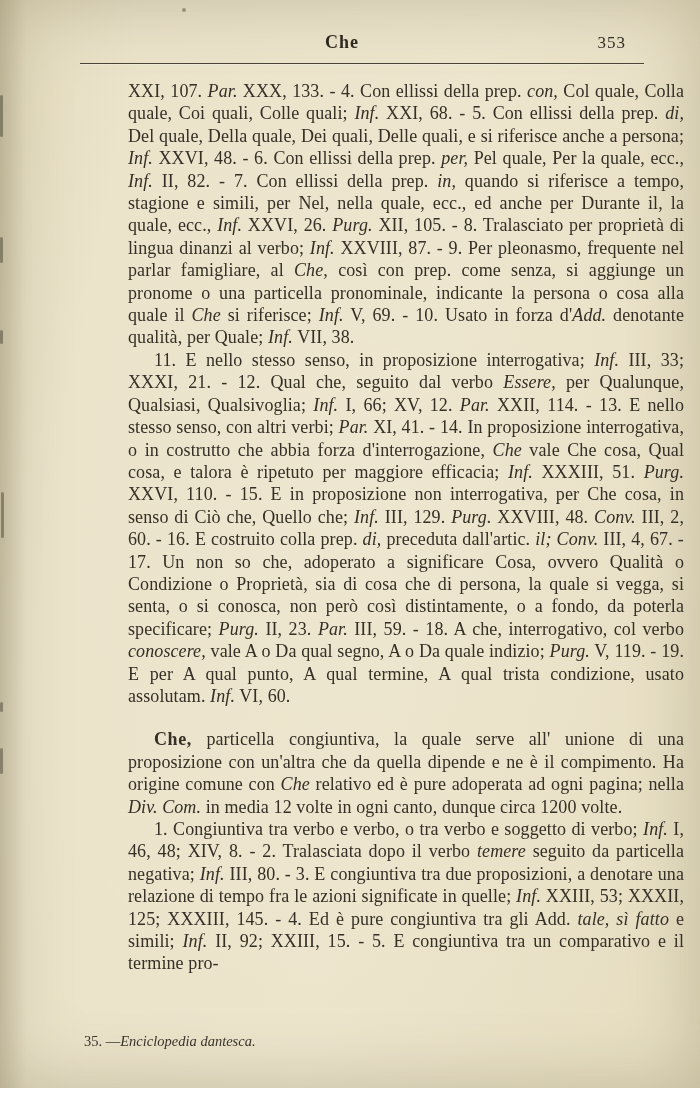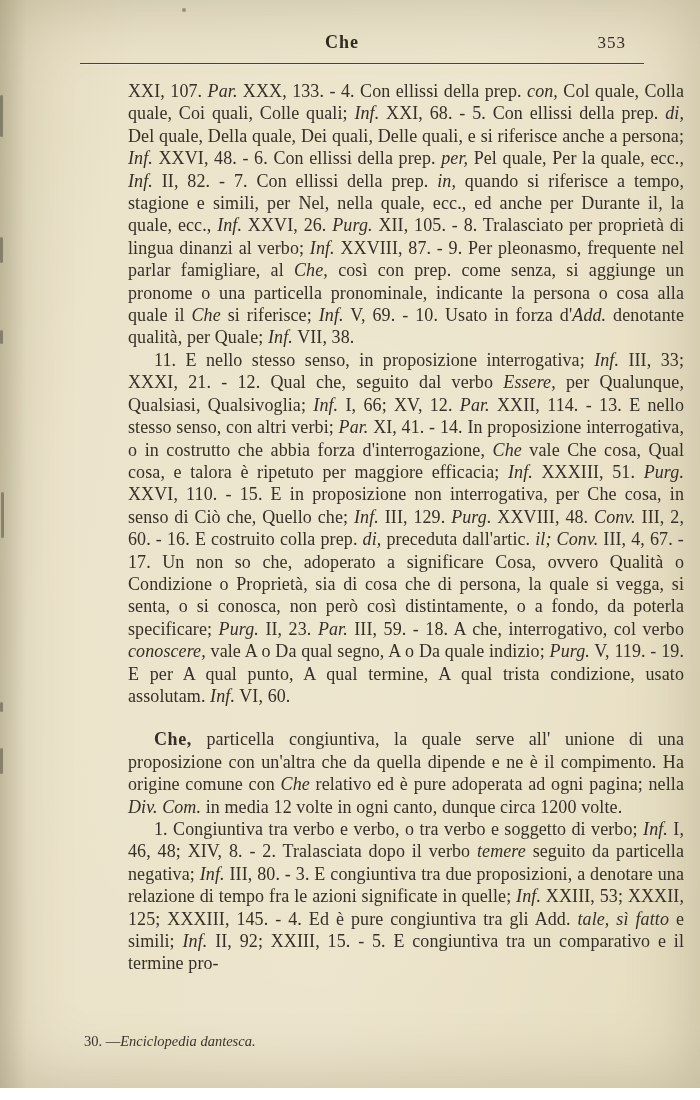--- a/index.html
+++ b/index.html
@@ -91,16 +91,16 @@
   <div class="header-rule"></div>
 
   <main class="text-block" id="text-block">
       <p class="para"><span>XXI, 107. </span><span class="i">Par.</span><span> XXX, 133. - 4. Con ellissi della prep. </span><span class="i">con,</span><span> Col quale, Colla quale, Coi quali, Colle quali; </span><span class="i">Inf.</span><span> XXI, 68. - 5. Con ellissi della prep. </span><span class="i">di,</span><span> Del quale, Della quale, Dei quali, Delle quali, e si riferisce anche a persona; </span><span class="i">Inf.</span><span> XXVI, 48. - 6. Con ellissi della prep. </span><span class="i">per,</span><span> Pel quale, Per la quale, ecc., </span><span class="i">Inf.</span><span> II, 82. - 7. Con ellissi della prep. </span><span class="i">in,</span><span> quando si riferisce a tempo, stagione e simili, per Nel, nella quale, ecc., ed anche per Durante il, la quale, ecc., </span><span class="i">Inf.</span><span> XXVI, 26. </span><span class="i">Purg.</span><span> XII, 105. - 8. Tralasciato per proprietà di lingua dinanzi al verbo; </span><span class="i">Inf.</span><span> XXVIII, 87. - 9. Per pleonasmo, frequente nel parlar famigliare, al </span><span class="i">Che,</span><span> così con prep. come senza, si aggiunge un pronome o una particella pronominale, indicante la persona o cosa alla quale il </span><span class="i">Che</span><span> si riferisce; </span><span class="i">Inf.</span><span> V, 69. - 10. Usato in forza d'</span><span class="i">Add.</span><span> denotante qualità, per Quale; </span><span class="i">Inf.</span><span> VII, 38.</span></p>
       <p class="para indent"><span>11. E nello stesso senso, in proposizione interrogativa; </span><span class="i">Inf.</span><span> III, 33; XXXI, 21. - 12. Qual che, seguito dal verbo </span><span class="i">Essere,</span><span> per Qualunque, Qualsiasi, Qualsivoglia; </span><span class="i">Inf.</span><span> I, 66; XV, 12. </span><span class="i">Par.</span><span> XXII, 114. - 13. E nello stesso senso, con altri verbi; </span><span class="i">Par.</span><span> XI, 41. - 14. In proposizione interrogativa, o in costrutto che abbia forza d'interrogazione, </span><span class="i">Che</span><span> vale Che cosa, Qual cosa, e talora è ripetuto per maggiore efficacia; </span><span class="i">Inf.</span><span> XXXIII, 51. </span><span class="i">Purg.</span><span> XXVI, 110. - 15. E in proposizione non interrogativa, per Che cosa, in senso di Ciò che, Quello che; </span><span class="i">Inf.</span><span> III, 129. </span><span class="i">Purg.</span><span> XXVIII, 48. </span><span class="i">Conv.</span><span> III, 2, 60. - 16. E costruito colla prep. </span><span class="i">di,</span><span> preceduta dall'artic. </span><span class="i">il; Conv.</span><span> III, 4, 67. - 17. Un non so che, adoperato a significare Cosa, ovvero Qualità o Condizione o Proprietà, sia di cosa che di persona, la quale si vegga, si senta, o si conosca, non però così distintamente, o a fondo, da poterla specificare; </span><span class="i">Purg.</span><span> II, 23. </span><span class="i">Par.</span><span> III, 59. - 18. A che, interrogativo, col verbo </span><span class="i">conoscere,</span><span> vale A o Da qual segno, A o Da quale indizio; </span><span class="i">Purg.</span><span> V, 119. - 19. E per A qual punto, A qual termine, A qual trista condizione, usato assolutam. </span><span class="i">Inf.</span><span> VI, 60.</span></p>
       <p class="para indent space-before"><span class="b">Che,</span><span> particella congiuntiva, la quale serve all' unione di una proposizione con un'altra che da quella dipende e ne è il compimento. Ha origine comune con </span><span class="i">Che</span><span> relativo ed è pure adoperata ad ogni pagina; nella </span><span class="i">Div. Com.</span><span> in media 12 volte in ogni canto, dunque circa 1200 volte.</span></p>
       <p class="para indent"><span>1. Congiuntiva tra verbo e verbo, o tra verbo e soggetto di verbo; </span><span class="i">Inf.</span><span> I, 46, 48; XIV, 8. - 2. Tralasciata dopo il verbo </span><span class="i">temere</span><span> seguito da particella negativa; </span><span class="i">Inf.</span><span> III, 80. - 3. E congiuntiva tra due proposizioni, a denotare una relazione di tempo fra le azioni significate in quelle; </span><span class="i">Inf.</span><span> XXIII, 53; XXXII, 125; XXXIII, 145. - 4. Ed è pure congiuntiva tra gli Add. </span><span class="i">tale, sì fatto</span><span> e simili; </span><span class="i">Inf.</span><span> II, 92; XXIII, 15. - 5. E congiuntiva tra un comparativo e il termine pro-</span></p>
     </main>
 
   <footer class="page-footer">
-    <span>30. —</span><span class="work">Enciclopedia dantesca.</span>
+    <span>35. —</span><span class="work">Enciclopedia dantesca.</span>
   </footer>
 
 </div>
 
 </body></html>

